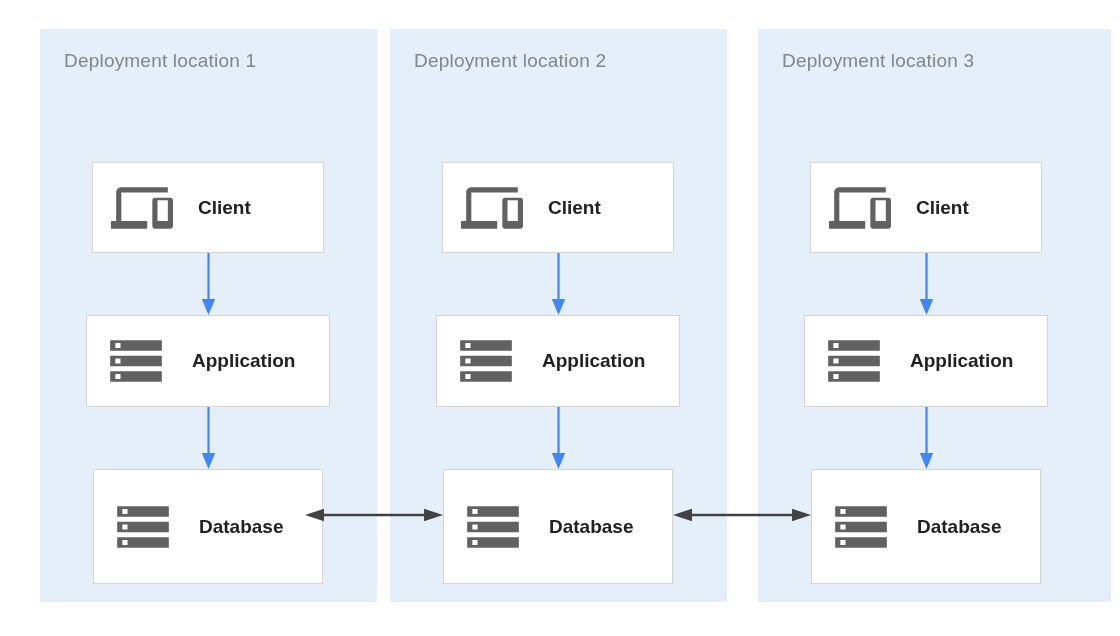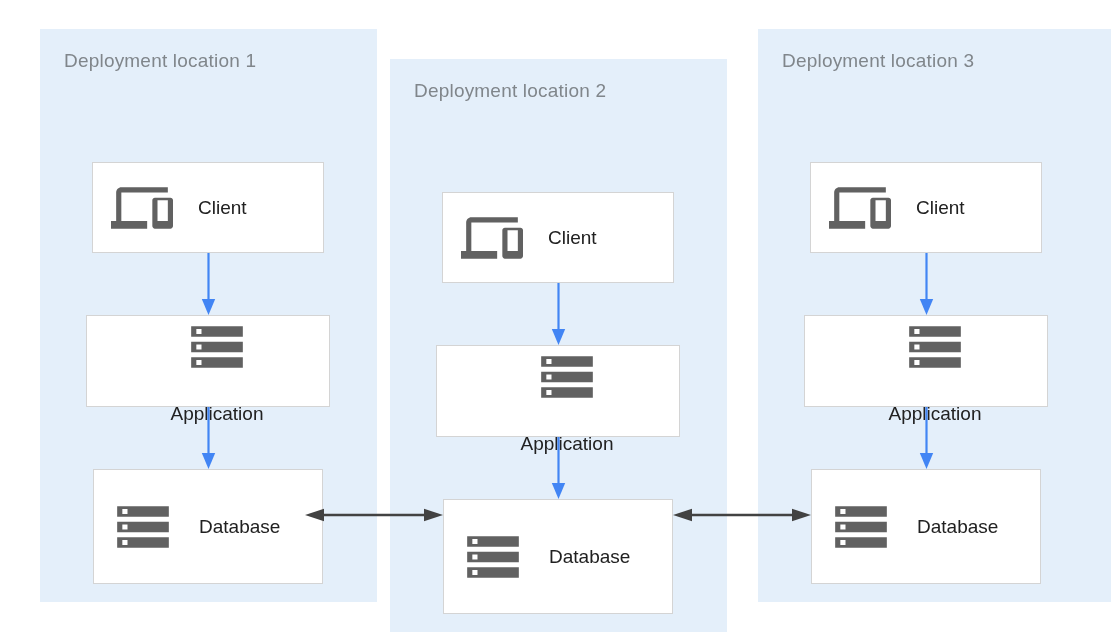--- a/index.html
+++ b/index.html
@@ -16,44 +16,45 @@
     overflow: hidden;
   }
   .panel {
     position: absolute;
     top: 29px;
     width: 337px;
     height: 573px;
     background: var(--panel-bg, #e4effa);
   }
   .panel-1 { left: 22px; margin-left: 18px; }
-  .panel-2 { left: 390px; margin-top: 30px; }
+  .panel-2 { left: 390px; }
   .panel-3 { left: 758px; padding-left: 16px; }
   .panel-title {
     position: absolute;
     left: 24px;
     top: 21px;
     font-size: 19px;
     line-height: 22px;
     color: var(--panel-title, #80868b);
     letter-spacing: 0.2px;
     white-space: nowrap;
   }
   .node {
     position: absolute;
     box-sizing: border-box;
     background: var(--node-bg, #ffffff);
     border: 1px solid var(--node-border, #d4d4d4);
     display: flex;
     align-items: center;
     padding-left: 18px;
     gap: 25px;
+    font-weight: bold;
   }
   .node-client { left: 52px; top: 133px; width: 232px; height: 91px; }
-  .node-app    { left: 46px; top: 286px; width: 244px; height: 92px; flex-direction: column; }
+  .node-app    { left: 46px; top: 286px; width: 244px; height: 92px; }
   .node-db     { left: 53px; top: 440px; width: 230px; height: 115px; }
   .node-icon {
     width: 62px;
     height: 62px;
     flex: 0 0 auto;
     fill: var(--icon, #616161);
   }
   .node-label {
     font-size: 19px;
     color: var(--node-label, #212121);

